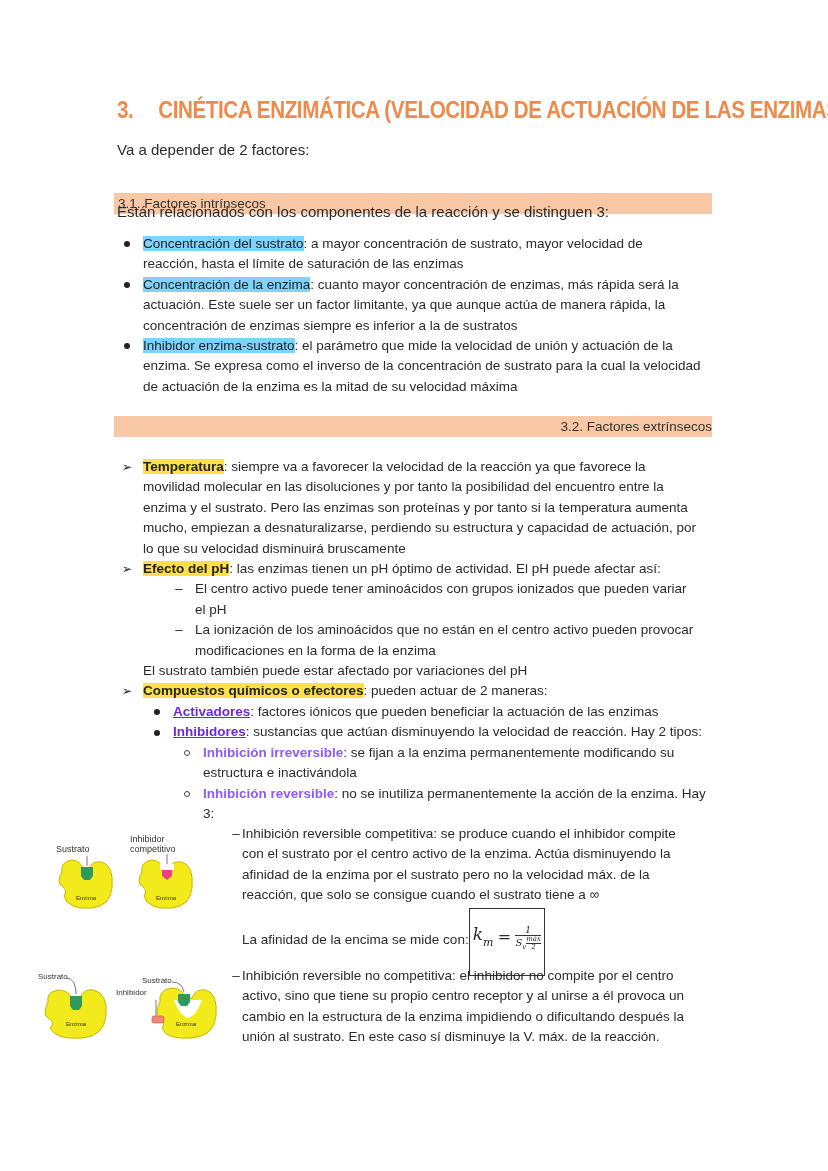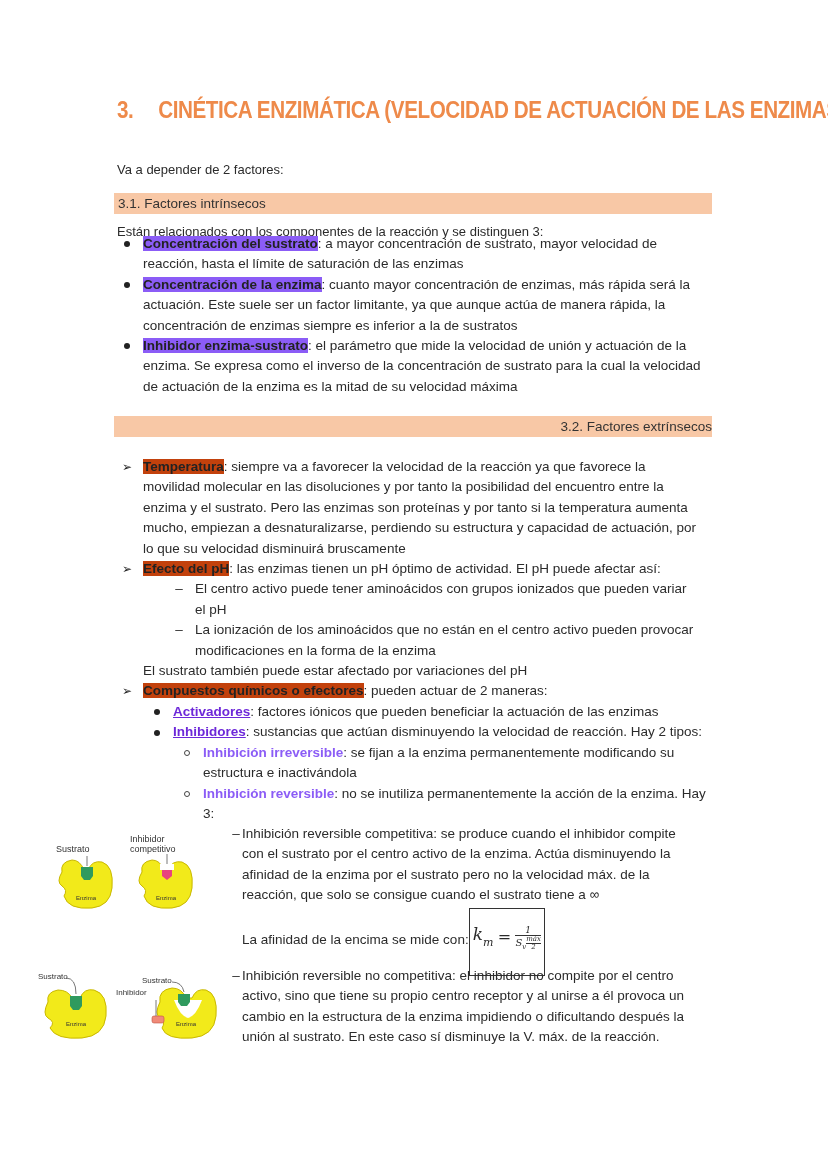--- a/index.html
+++ b/index.html
@@ -3,28 +3,28 @@
 <meta charset="utf-8">
 <style>
   html, body { margin: 0; padding: 0; background: #ffffff; }
   body { width: 828px; height: 1171px; position: relative; overflow: hidden;
          font-family: "Liberation Sans", sans-serif; color: #2b2b2b; }
   .page { position: absolute; left: 0; top: 0; width: 828px; height: 1171px; }
   .title { position: absolute; left: 117px; top: 96px; font-family: "Liberation Sans Narrow", "Liberation Sans", sans-serif;
            font-size: 24px; font-weight: bold; color: #ee8a4a; letter-spacing: -0.5px;
            transform: scaleX(0.86); transform-origin: left top; white-space: nowrap; }
   .title .num { display: inline-block; width: 48px; }
-  .p { position: absolute; left: 117px; font-size: 13px; line-height: 20.5px; white-space: nowrap; margin-top: 20px; }
+  .p { position: absolute; left: 117px; font-size: 15px; line-height: 20.5px; white-space: nowrap; }
   .section-bar { position: absolute; left: 114px; width: 598px; height: 21px; background: #f8c8a6;
                  font-size: 13.5px; line-height: 21px; padding-left: 4px; box-sizing: border-box; color: #333; }
   .list { position: absolute; }
   .item { position: relative; font-size: 13.5px; line-height: 20.4px; }
   .bullet { position: absolute; left: -26px; top: 0; width: 20px; text-align: center; }
-  .hl { background: #8b5cf6; font-weight: bold; color: #222; }
-  .hl-strong { background: #c2410c; font-weight: bold; color: #222; }
+  .hl { background: #7dd3fc; font-weight: normal; color: #222; }
+  .hl-strong { background: #fde047; font-weight: bold; color: #222; }
   .ul-b { font-weight: bold; text-decoration: underline; color: #6d28d9; }
   .b { font-weight: bold; color: #8b5cf6; }
   .u { }
   .dot { display: inline-block; width: 6px; height: 6px; background: #222; border-radius: 50%; vertical-align: middle; }
   .circ { display: inline-block; width: 6px; height: 6px; border: 1px solid #444; border-radius: 50%; vertical-align: middle; box-sizing: border-box; }
   .arrow { font-size: 12px; color: #222; }
   .formula { display: inline-block; border: 1.3px solid #333; padding: 16px 3px; vertical-align: middle;
              font-family: "DejaVu Serif", serif; font-style: italic; height: 34px; position: relative; top: 2px; }
   .formula .k { font-size: 17px; position: relative; top: -2px; }
   .formula .frac { display: inline-block; vertical-align: middle; text-align: center; font-size: 9px; line-height: 10px; }

